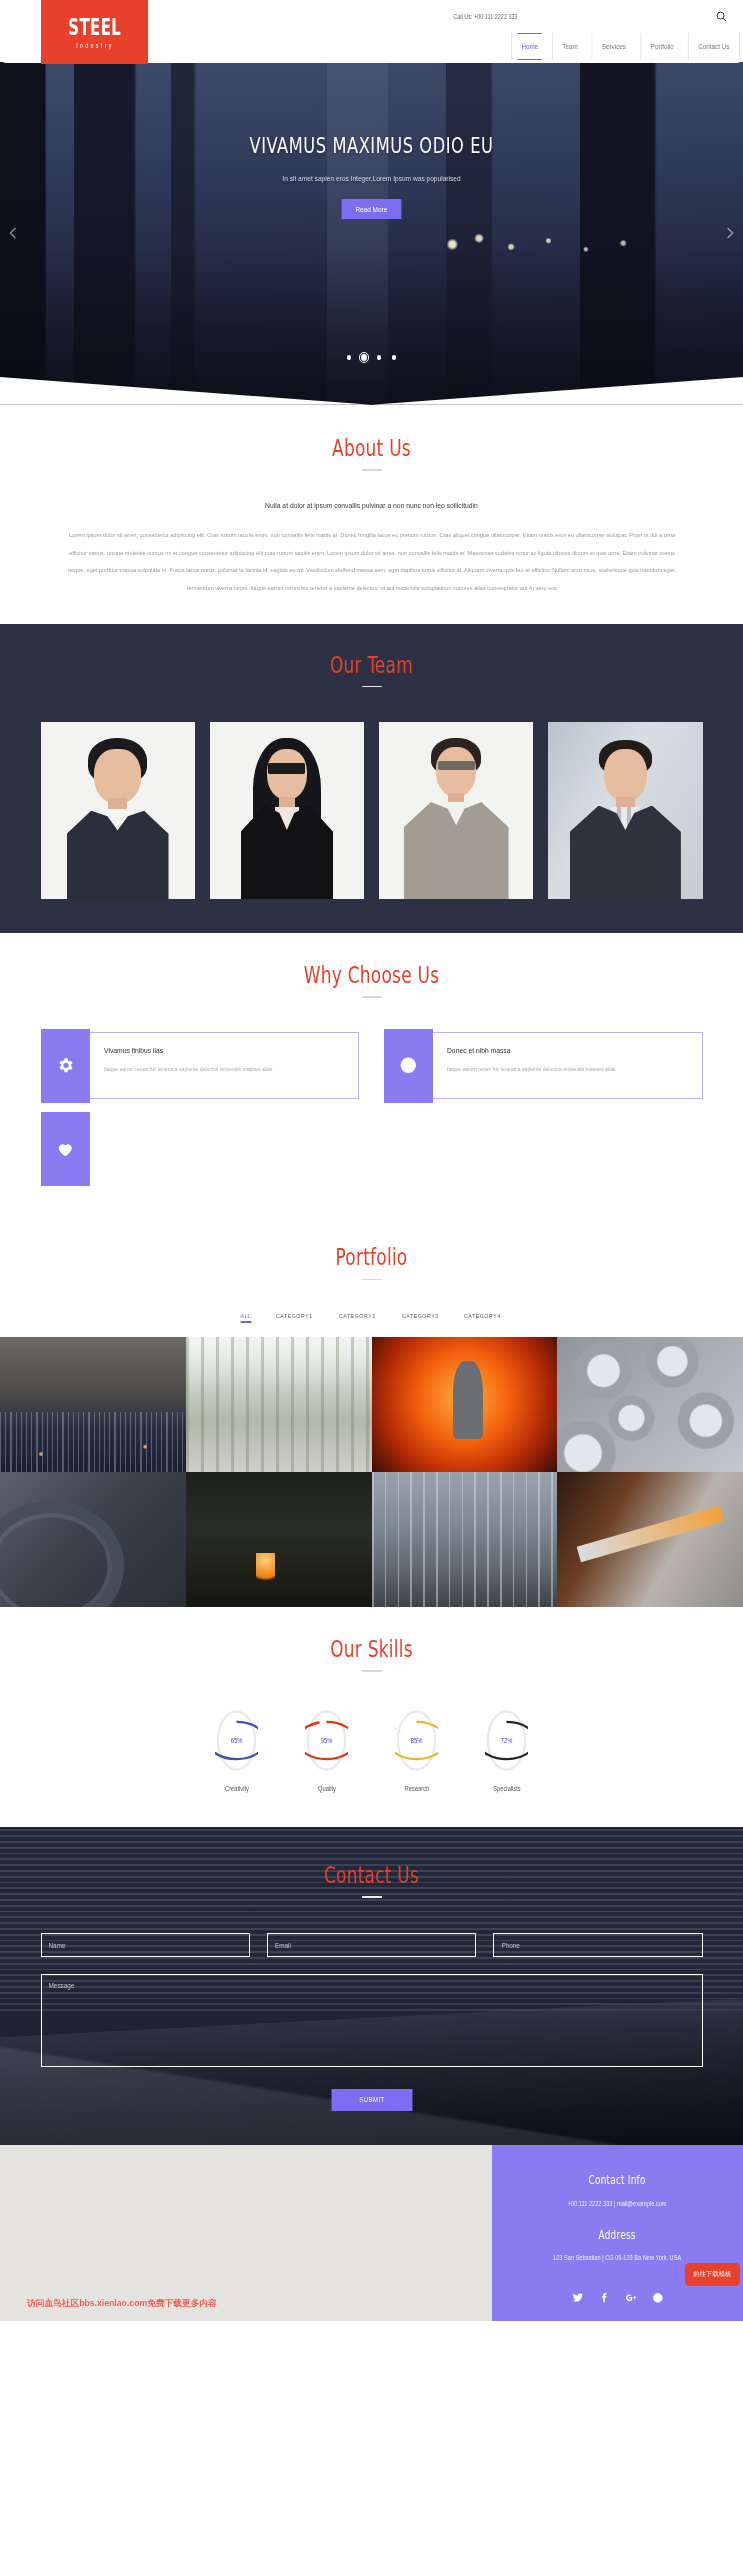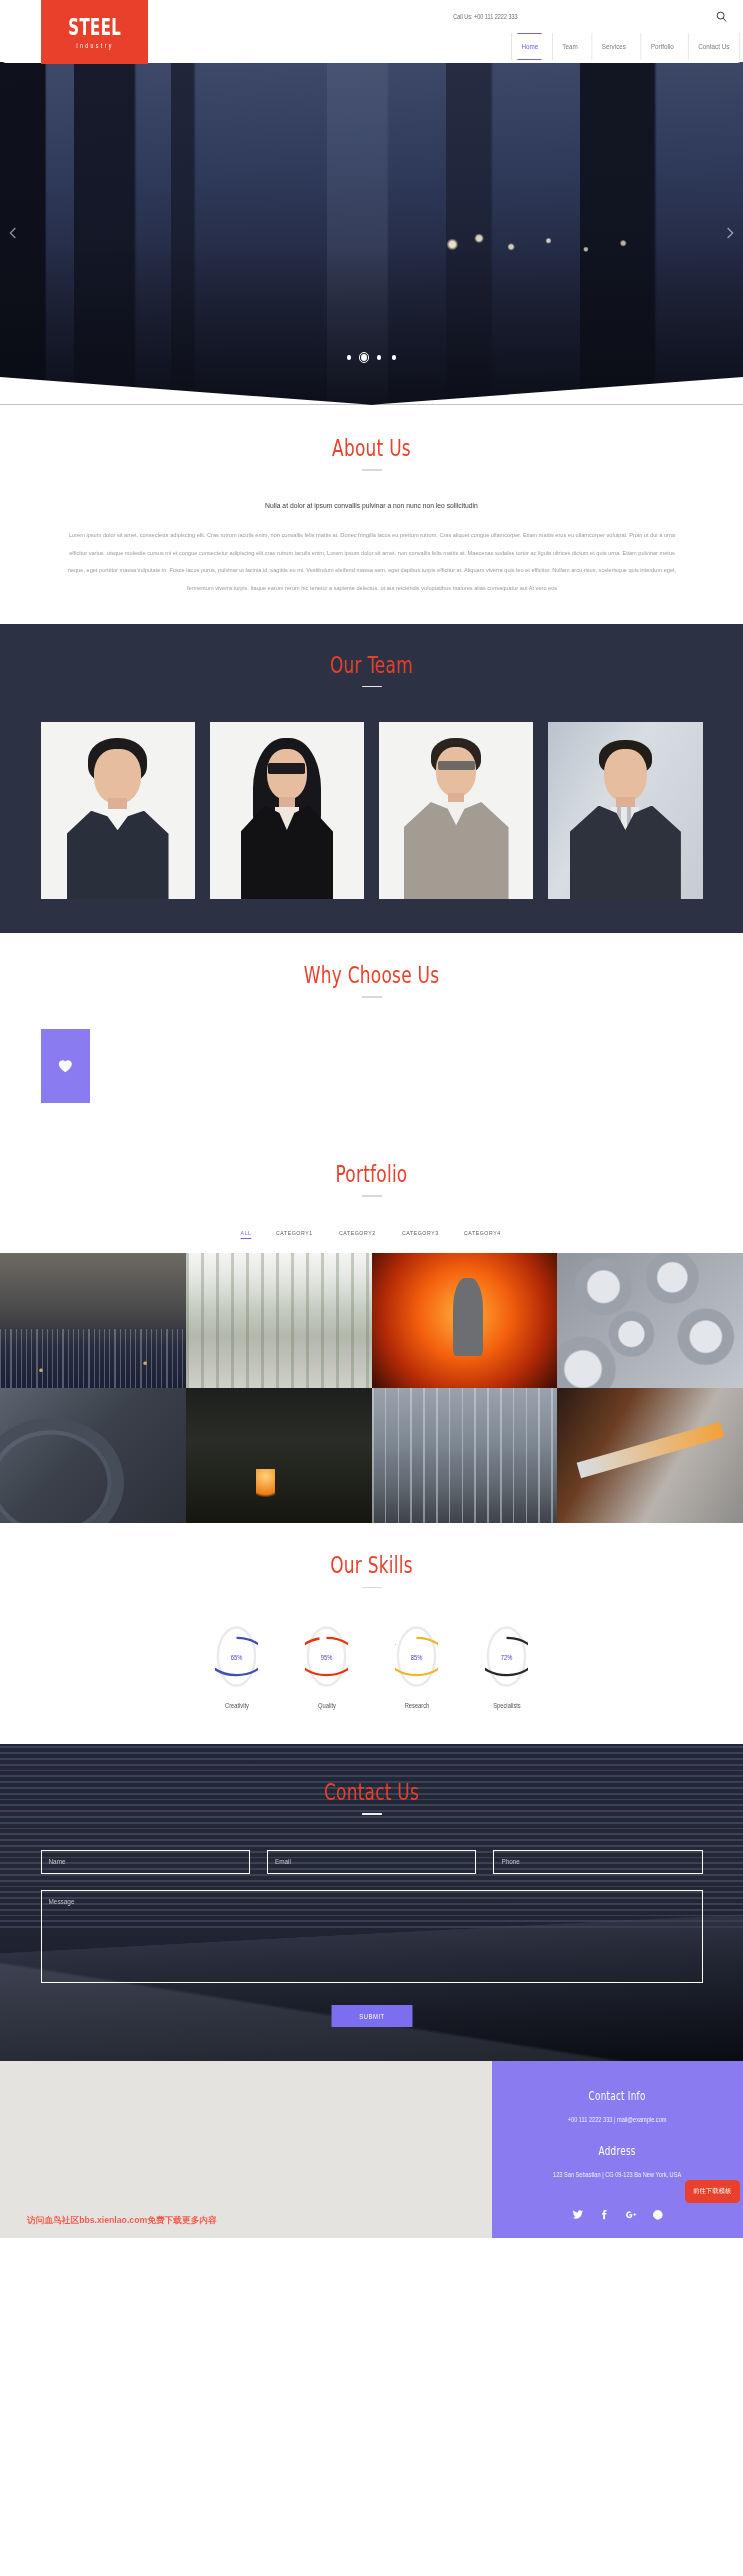--- a/index.html
+++ b/index.html
@@ -558,20 +558,25 @@
       <div class="nav-item">Services</div>
       <div class="nav-item">Portfolio</div>
       <div class="nav-item">Contact Us</div>
     </nav>
   </div>
 
   <section class="hero">
     <div class="hero-bg"></div>
     <div class="hero-lights"></div>
 
+    <div class="hero-content">
+      <div class="hero-title">VIVAMUS MAXIMUS ODIO EU</div>
+      <div class="hero-sub">In sit amet sapien eros Integer,Lorem Ipsum was popularised</div>
+      <button class="hero-btn">Read More</button>
+    </div>
 
     <span class="hero-arrow-l">
       <svg viewBox="0 0 24 24" fill="none" stroke="#fff" stroke-width="2">
           <polyline points="15 4 7 12 15 20"></polyline>
         </svg>
     </span>
     <span class="hero-arrow-r">
       <svg viewBox="0 0 24 24" fill="none" stroke="#fff" stroke-width="2">
           <polyline points="9 4 17 12 9 20"></polyline>
         </svg>
@@ -647,22 +652,45 @@
       </div>
     </div>
   </section>
 
   <section class="why">
     <h2 class="sec-title">Why Choose Us</h2>
     <div class="sec-rule"></div>
 
     <div class="why-grid">
 
-
-
+      <div class="why-card">
+        <div class="why-ico">
+          <svg viewBox="0 0 24 24">
+              <path d="M19.4 13a7.8 7.8 0 0 0 0-2l2-1.5-2-3.5-2.4 1a7.6 7.6 0 0 0-1.7-1L15 3H11l-.3 2.9a7.6 7.6 0 0 0-1.7 1l-2.4-1-2 3.5L6.6 11a7.8 7.8 0 0 0 0 2l-2 1.5 2 3.5 2.4-1c.5.4 1.1.8 1.7 1L11 21h4l.3-2.9c.6-.3 1.2-.6 1.7-1l2.4 1 2-3.5zM13 15.4A3.4 3.4 0 1 1 13 8.6a3.4 3.4 0 0 1 0 6.8z"></path>
+            </svg>
+        </div>
+        <div class="why-txt">
+          <div class="why-h">Vivamus finibus lias</div>
+          <div class="why-p">Itaque earum rerum hic tenetur a sapiente delectus reiciendis maiores alias</div>
+        </div>
+      </div>
+
+
+      <div class="why-card">
+        <div class="why-ico">
+          <svg viewBox="0 0 24 24" fill="none" stroke="#fff" stroke-width="1.9">
+              <circle cx="12" cy="12" r="9"></circle>
+              <polyline points="12 6.6 12 12 16.4 12"></polyline>
+            </svg>
+        </div>
+        <div class="why-txt">
+          <div class="why-h">Donec et nibh massa</div>
+          <div class="why-p">Itaque earum rerum hic tenetur a sapiente delectus reiciendis maiores alias</div>
+        </div>
+      </div>
 
       <div class="why-card">
         <div class="why-ico">
           <svg viewBox="0 0 24 24">
               <path d="M12 21s-8.4-5.3-8.4-11A4.8 4.8 0 0 1 12 7.2 4.8 4.8 0 0 1 20.4 10c0 5.7-8.4 11-8.4 11z"></path>
             </svg>
         </div>
       </div>
 
     </div>

